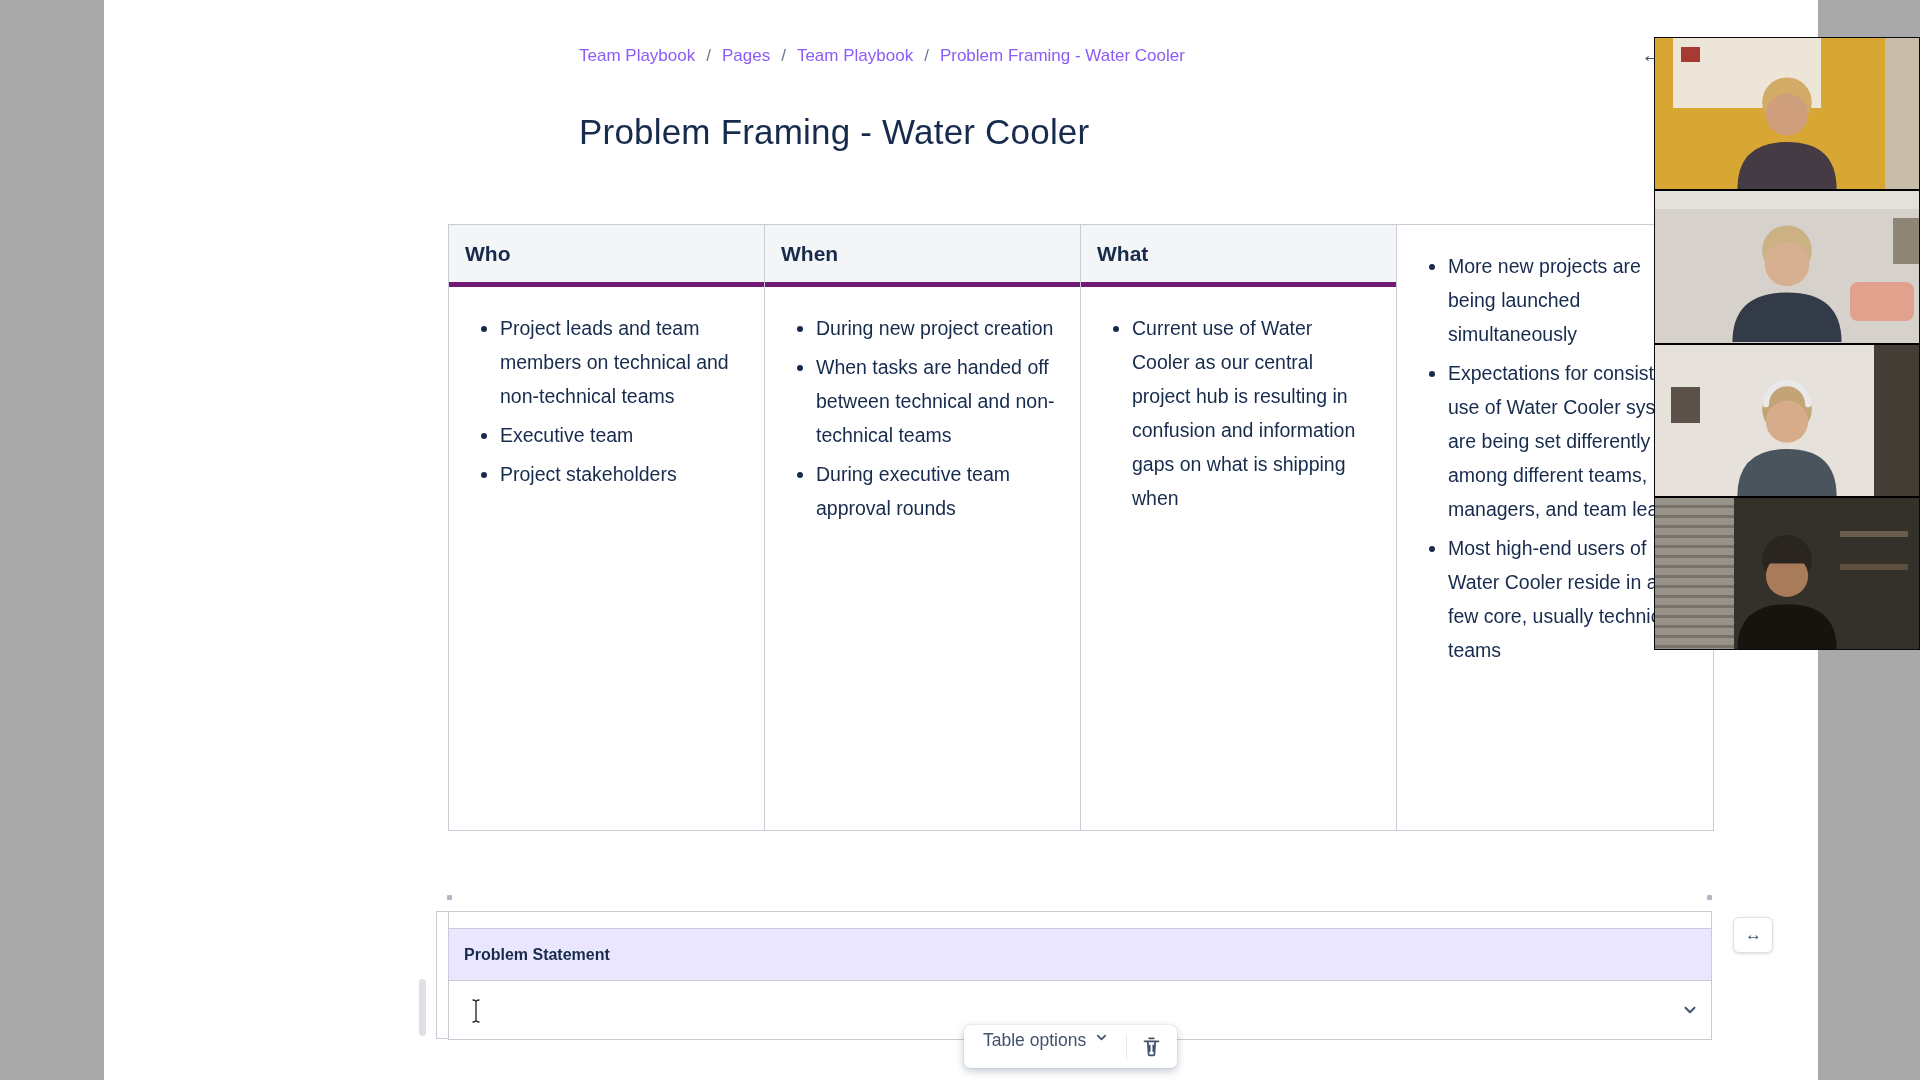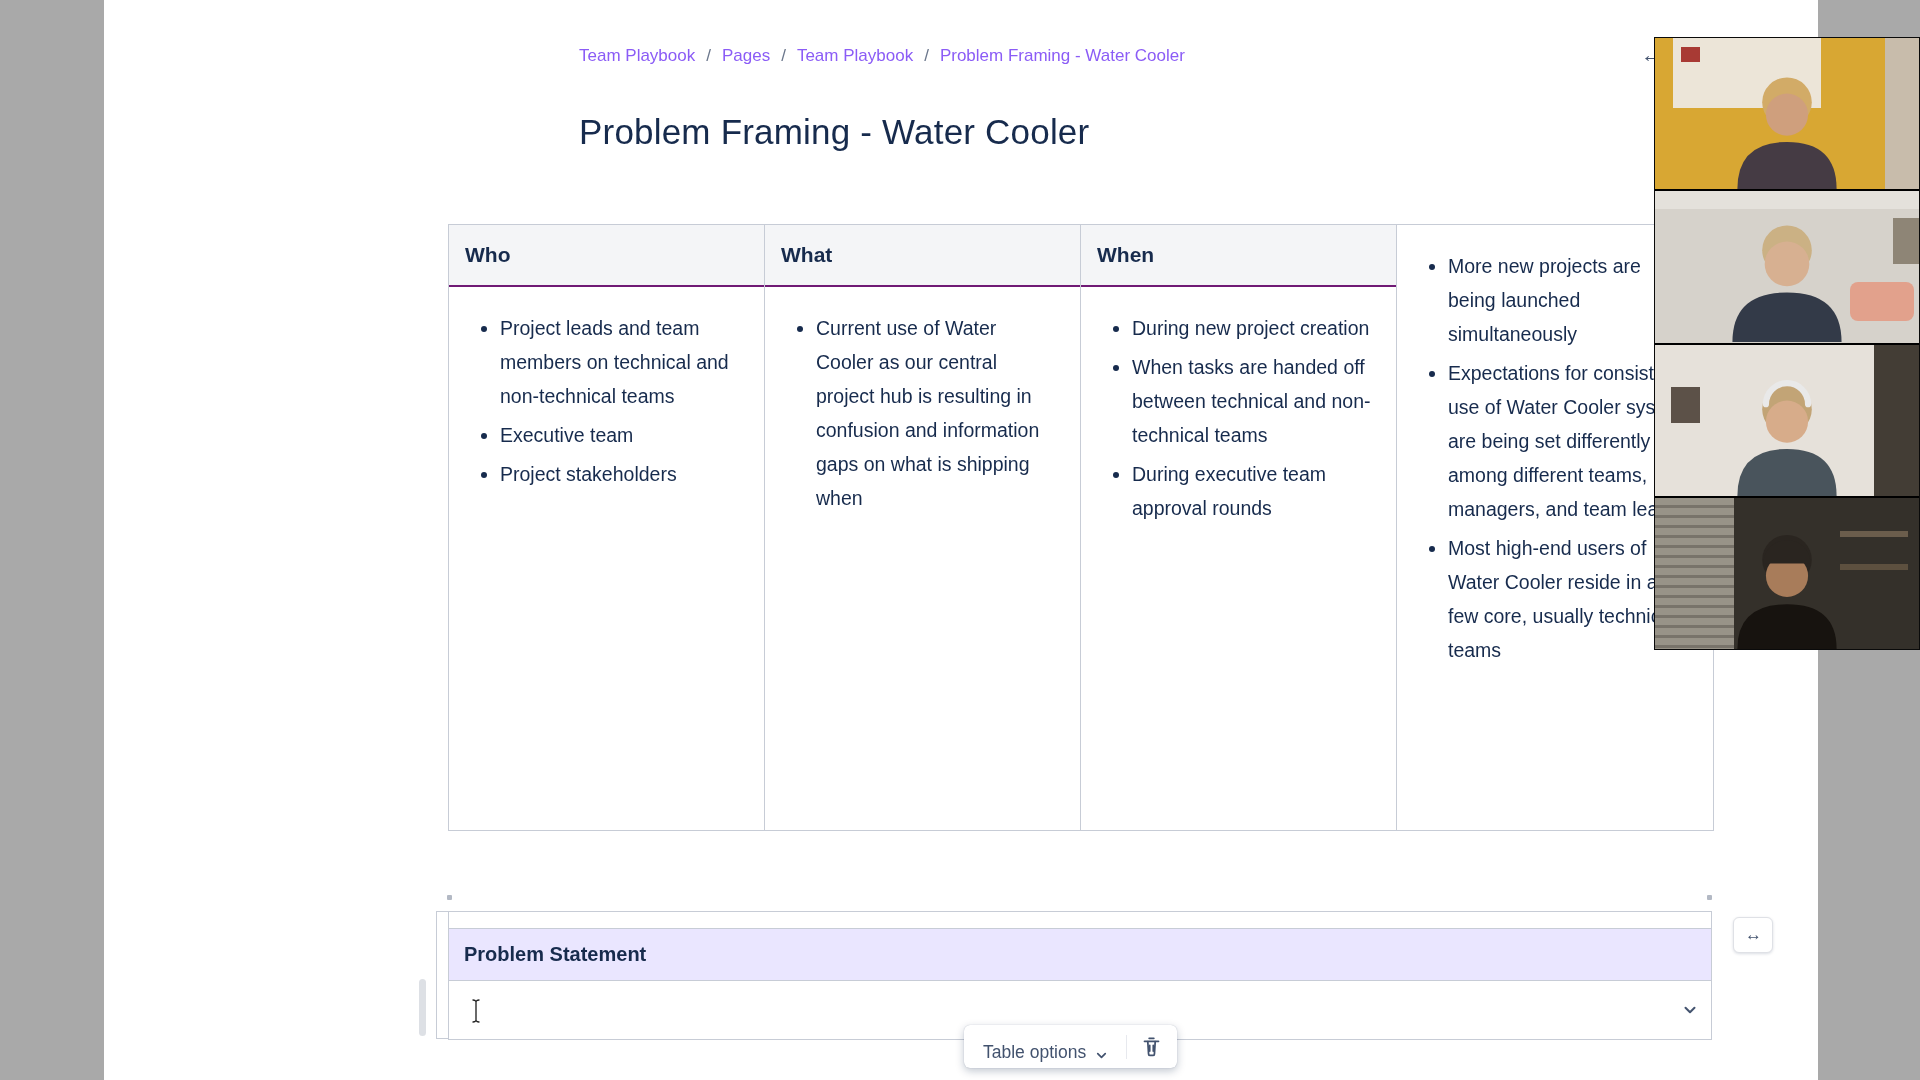--- a/index.html
+++ b/index.html
@@ -24,36 +24,36 @@
   
   .wwt{
     position:absolute;left:344px;top:224px;width:1266px;height:607px;
     border:1px solid #c7ccd6;box-sizing:border-box;background:#fff;
     display:grid;grid-template-columns:repeat(4,1fr);
   }
   .col{border-right:1px solid #c7ccd6;display:flex;flex-direction:column;min-width:0;}
   .col:last-child{border-right:none;}
   .col-header{
     height:62px;box-sizing:border-box;flex:0 0 62px;
-    background:#f4f5f7;border-bottom:2px solid #701a75;
+    background:#f4f5f7;border-bottom:5px solid #701a75;
     display:flex;align-items:center;padding:0 16px;
     font-size:21px;font-weight:700;color:#172b4d;
   }
   .col-body{padding:16px 14px 14px 14px;}
   .col-body ul{margin:8px;padding-left:29px;}
   .col-body li{font-size:19.5px;line-height:34px;margin-bottom:5px;cursor:text;}
 
   
   .ps-gutter{position:absolute;left:332px;top:911px;width:13px;height:128px;background:#fff;border:1px solid #c7ccd6;border-right:none;box-sizing:border-box;}
   .ps{position:absolute;left:344px;top:911px;width:1264px;border:1px solid #c7ccd6;background:#fff;box-sizing:border-box;}
   .ps-thin{height:16px;border-bottom:1px solid #c7ccd6;}
   .ps-header{
     height:51px;background:#eae6ff;border-bottom:1px solid #c7ccd6;
     display:flex;align-items:center;padding:0 15px;
-    font-size:20px;font-weight:700;color:#172b4d;cursor:text;
+    font-size:16px;font-weight:700;color:#172b4d;cursor:text;
   }
   .ps-body{
     height:58px;display:flex;align-items:center;padding:0 15px;
     font-size:19.5px;color:#172b4d;position:relative;cursor:text;
   }
   .ps-chevron{position:absolute;right:12px;top:50%;transform:translateY(-50%);cursor:pointer;display:flex;}
   .ibeam{display:inline-flex;margin-left:5px;position:relative;top:1px;}
 
   .handle-dot{position:absolute;width:5px;height:5px;background:#b3b9c4;border-radius:1px;}
   .row-handle{position:absolute;left:315px;top:979px;width:7px;height:57px;background:#dde0e5;border-radius:4px;cursor:pointer;}
@@ -67,21 +67,21 @@
   }
 
   
   .floating-toolbar{
     position:absolute;left:860px;top:1025px;height:43px;
     background:#fff;border-radius:6px;
     box-shadow:0 3px 8px rgba(9,30,66,.25),0 0 1px rgba(9,30,66,.3);
     display:flex;align-items:center;padding:0 7px;z-index:5;
   }
   .tb-btn{
-    display:flex;align-items:flex-end;gap:8px;border:none;background:none;
+    display:flex;align-items:flex-start;gap:8px;border:none;background:none;
     font-family:"Liberation Sans",sans-serif;font-size:17.5px;color:#42526e;
     padding:0 12px;height:33px;border-radius:4px;cursor:pointer;
   }
   .tb-sep{width:1px;height:24px;background:#e7e9ee;margin:0 5px;}
   .tb-icon-btn{display:flex;align-items:center;justify-content:center;width:38px;height:33px;border:none;background:none;border-radius:4px;cursor:pointer;}
 
   
   .videos{
     position:absolute;left:1654px;top:37px;width:266px;height:613px;
     background:#000;display:flex;flex-direction:column;gap:2px;
@@ -137,35 +137,35 @@
       <div class="col-body">
         <ul>
           <li>Project leads and team members on technical and non-technical teams</li>
           <li>Executive team</li>
           <li>Project stakeholders</li>
         </ul>
       </div>
     </div>
 
     <div class="col">
-      <div class="col-header">What</div>
-      <div class="col-body">
-        <ul>
-          <li>Current use of Water Cooler as our central project hub is resulting in confusion and information gaps on what is shipping when</li>
-        </ul>
-      </div>
-    </div>
-
-    <div class="col">
       <div class="col-header">When</div>
       <div class="col-body">
         <ul>
           <li>During new project creation</li>
           <li>When tasks are handed off between technical and non-technical teams</li>
           <li>During executive team approval rounds</li>
+        </ul>
+      </div>
+    </div>
+
+    <div class="col">
+      <div class="col-header">What</div>
+      <div class="col-body">
+        <ul>
+          <li>Current use of Water Cooler as our central project hub is resulting in confusion and information gaps on what is shipping when</li>
         </ul>
       </div>
     </div>
 
     <div class="col">
       <div class="col-body">
         <ul>
           <li>More new projects are being launched simultaneously</li>
           <li>Expectations for consistent use of Water Cooler system are being set differently among different teams, managers, and team leads</li>
           <li>Most high-end users of Water Cooler reside in a few core, usually technical teams</li>

